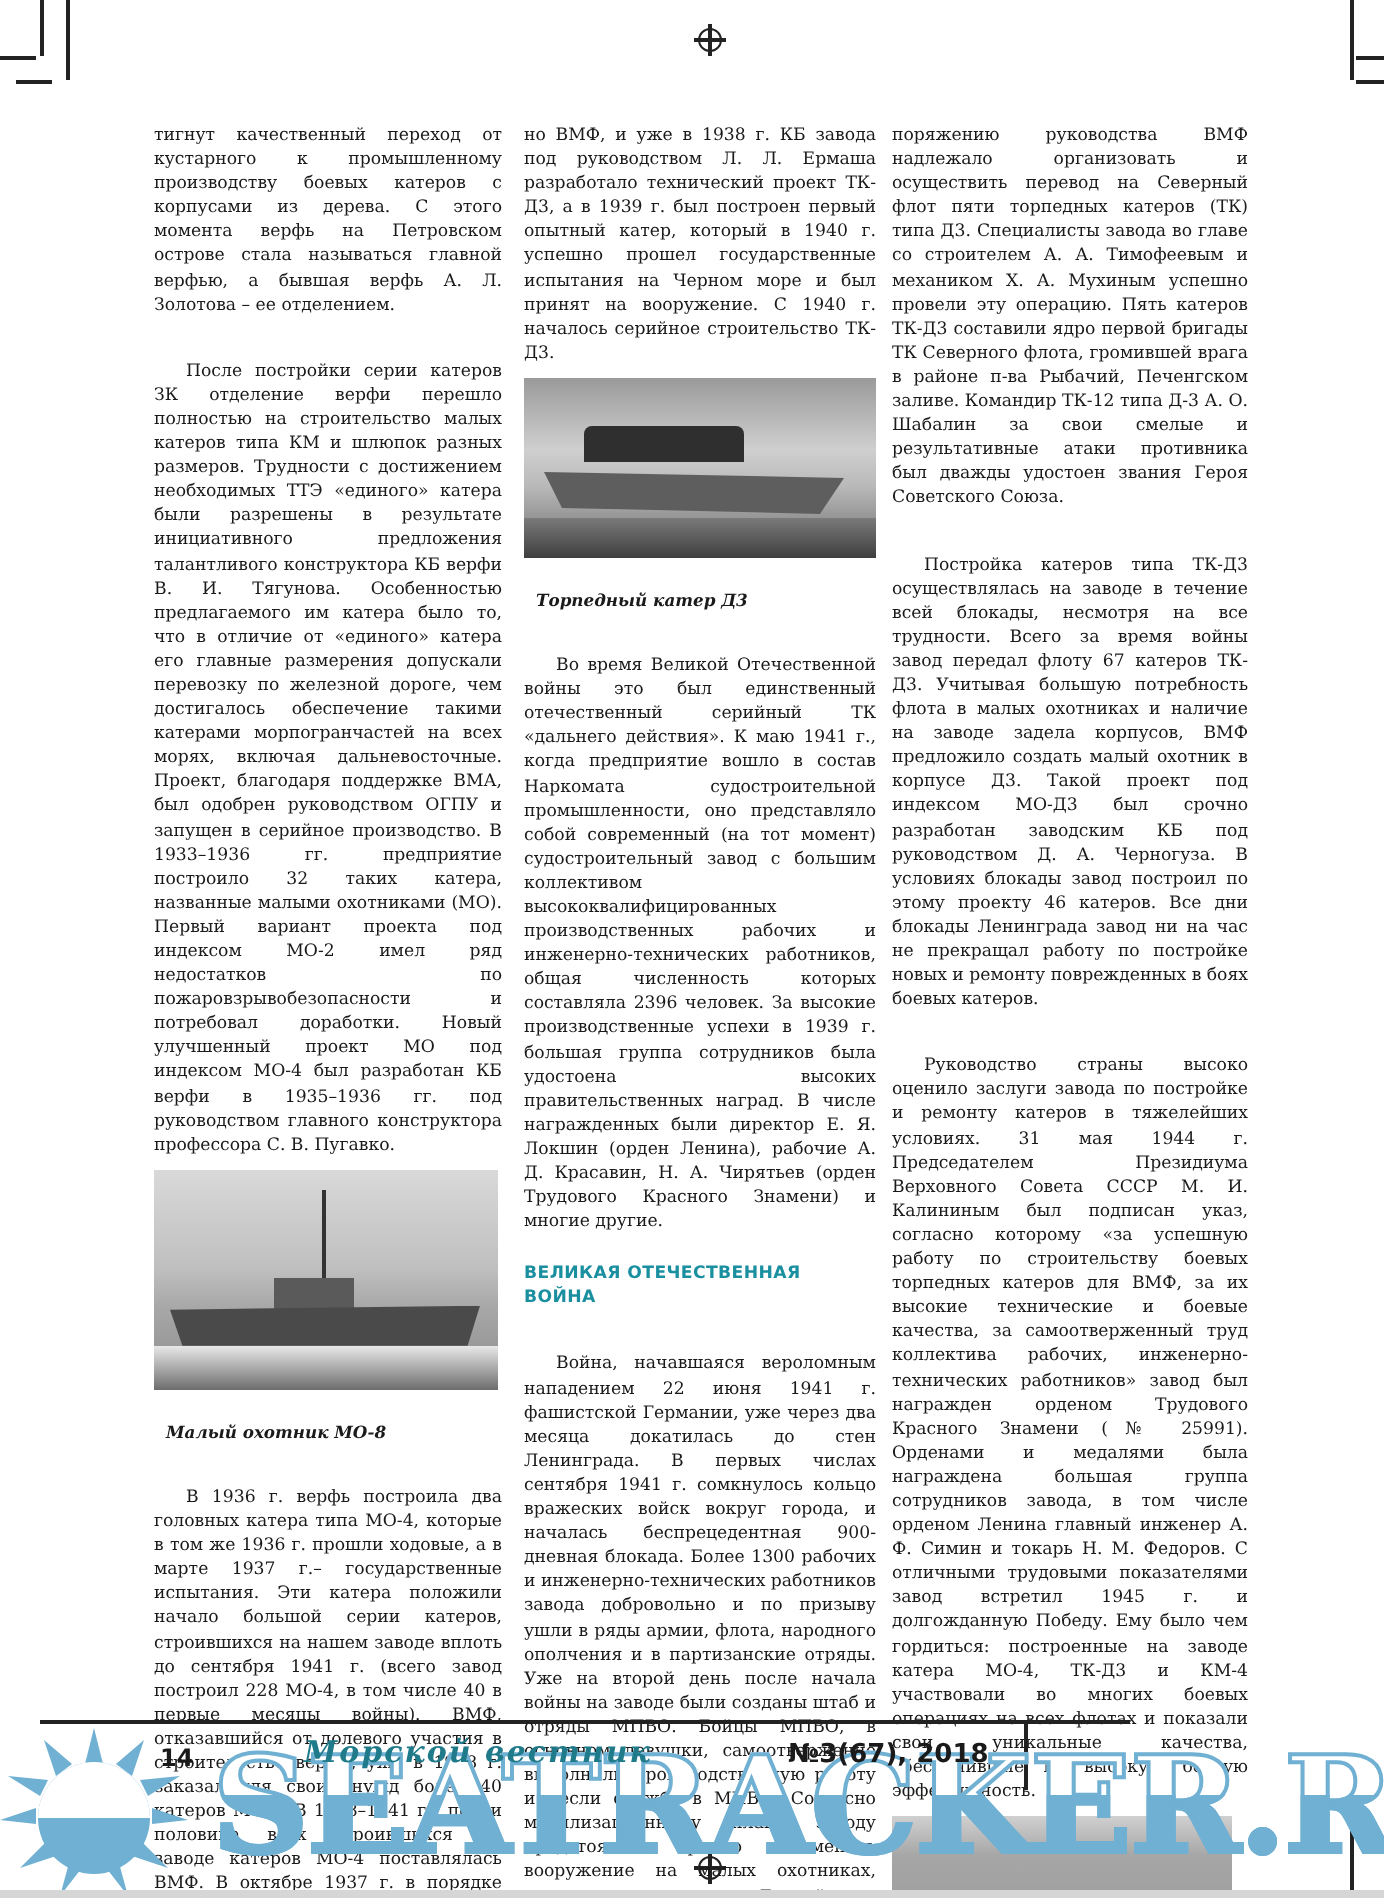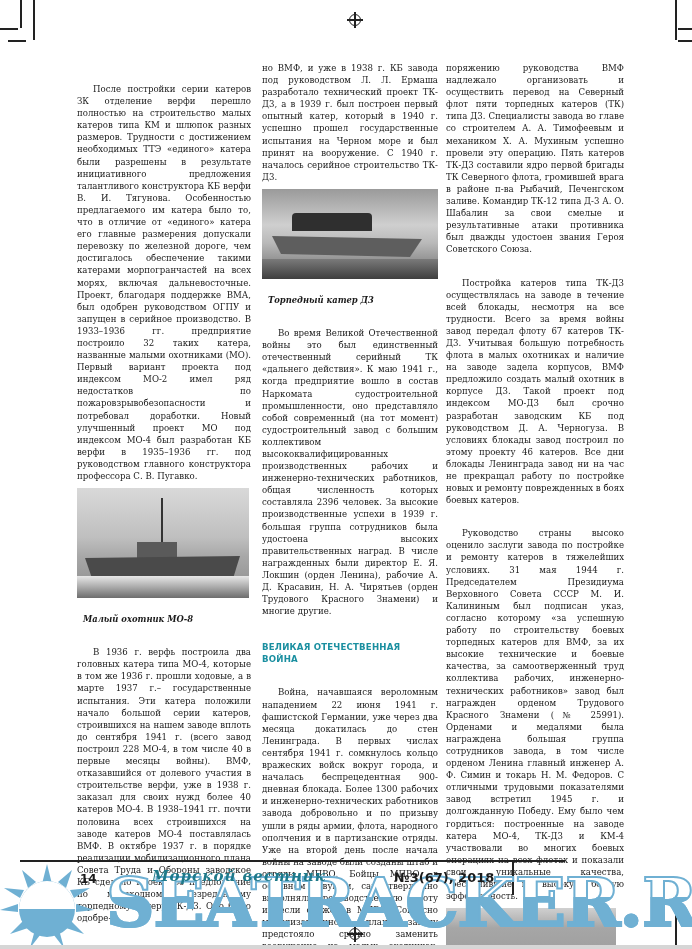--- a/index.html
+++ b/index.html
@@ -37,21 +37,21 @@
   .ph-d3 .water { position:absolute; left:0; top:70px; width:176px; height:20px; background:linear-gradient(180deg,#7a7a7a,#3e3e3e); }
 
   .ph-km { height:100px; width:170px;
      background:linear-gradient(180deg,#d0d0d0 0%,#a6a6a6 20%,#9c9c9c 55%,#7b7b7b 100%); }
   .ph-km .hull { position:absolute; left:2px; top:48px; width:165px; height:28px; background:#5a5a5a;
      clip-path:polygon(0 10%,100% 45%,94% 100%,0 90%); }
   .ph-km .deck { position:absolute; left:40px; top:40px; width:60px; height:16px; background:#6c6c6c; }
   .ph-km .wake { position:absolute; left:0; top:78px; width:170px; height:22px; background:linear-gradient(180deg,#bdbdbd,#6e6e6e); }
 
   .section-title { font-family:"DejaVu Sans", sans-serif; font-weight:bold; color:#1a8fa0; font-size:8.6px;
-     letter-spacing:0.2px; margin:24px 0 6px 0; text-align:left; }
+     letter-spacing:0.2px; margin:14px 0 6px 0; text-align:left; }
 
   .footer-line { position:absolute; left:20px; top:860px; width:545px; height:1.5px; background:#222; }
   .footer-vert { position:absolute; left:512px; top:860px; width:1.5px; height:35px; background:#222; }
   .page-num { position:absolute; left:80px; top:872px; font-family:"DejaVu Sans", sans-serif; font-weight:bold; font-size:12px;text-align:center; }
   .mag-name { position:absolute; left:152px; top:867px; font-family:"DejaVu Serif", serif; font-style:italic; font-weight:bold;
      font-size:15px; color:#1f7a8a; letter-spacing:1px; }
   .issue { position:absolute; left:394px; top:870px; font-family:"DejaVu Sans", sans-serif; font-weight:bold; font-size:13px; }
 
   .wm-sun { position:absolute; left:0; top:862px; width:95px; height:87px; }
   .watermark { position:absolute; left:106px; top:868px; font-family:"DejaVu Serif", serif; font-weight:bold;
@@ -70,20 +70,21 @@
 <div class="crop" style="left:8px;top:40px;width:18px;height:1.5px;"></div>
 <div class="crop" style="left:675px;top:0;width:1.5px;height:40px;"></div>
 <div class="crop" style="left:678px;top:28px;width:14px;height:1.5px;"></div>
 <div class="crop" style="left:678px;top:40px;width:14px;height:1.5px;"></div>
 <div class="reg" style="left:349px;top:14px;"></div>
 <div class="reg" style="left:349px;top:928px;"></div>
 <div class="crop" style="left:675px;top:915px;width:1.5px;height:34px;"></div>
 <div class="crop" style="left:678px;top:918px;width:14px;height:1.5px;"></div>
 
 <div class="col c1">
+  <p>тигнут качественный переход от кустарного к промышленному производству боевых катеров с корпусами из дерева. С этого момента верфь на Петровском острове стала называться главной верфью, а бывшая верфь А. Л. Золотова – ее отделением.</p>
   <p class="ind">После постройки серии катеров ЗК отделение верфи перешло полностью на строительство малых катеров типа КМ и шлюпок разных размеров. Трудности с достижением необходимых ТТЭ «единого» катера были разрешены в результате инициативного предложения талантливого конструктора КБ верфи В. И. Тягунова. Особенностью предлагаемого им катера было то, что в отличие от «единого» катера его главные размерения допускали перевозку по железной дороге, чем достигалось обеспечение такими катерами морпогранчастей на всех морях, включая дальневосточные. Проект, благодаря поддержке ВМА, был одобрен руководством ОГПУ и запущен в серийное производство. В 1933–1936 гг. предприятие построило 32 таких катера, названные малыми охотниками (МО). Первый вариант проекта под индексом МО-2 имел ряд недостатков по пожаровзрывобезопасности и потребовал доработки. Новый улучшенный проект МО под индексом МО-4 был разработан КБ верфи в 1935–1936 гг. под руководством главного конструктора профессора С. В. Пугавко.</p>
   <div class="photo ph-mo4">
     <div class="wake"></div>
       <div class="mast"></div>
       <div class="cabin"></div>
       <div class="hull"></div>
   </div>
   <div class="caption">Малый охотник МО-8</div>
   <p class="ind">В 1936 г. верфь построила два головных катера типа МО-4, которые в том же 1936 г. прошли ходовые, а в марте 1937 г.– государственные испытания. Эти катера положили начало большой серии катеров, строившихся на нашем заводе вплоть до сентября 1941 г. (всего завод построил 228 МО-4, в том числе 40 в первые месяцы войны). ВМФ, отказавшийся от долевого участия в строительстве верфи, уже в 1938 г. заказал для своих нужд более 40 катеров МО-4. В 1938–1941 гг. почти половина всех строившихся на заводе катеров МО-4 поставлялась ВМФ. В октябре 1937 г. в порядке реализации мобилизационного плана Совета Труда и Обороны заводское КБ сделало проектное предложение по мореходному безреданному торпедному катеру ТК-Д3. Оно было одобре-</p>
 </div>

